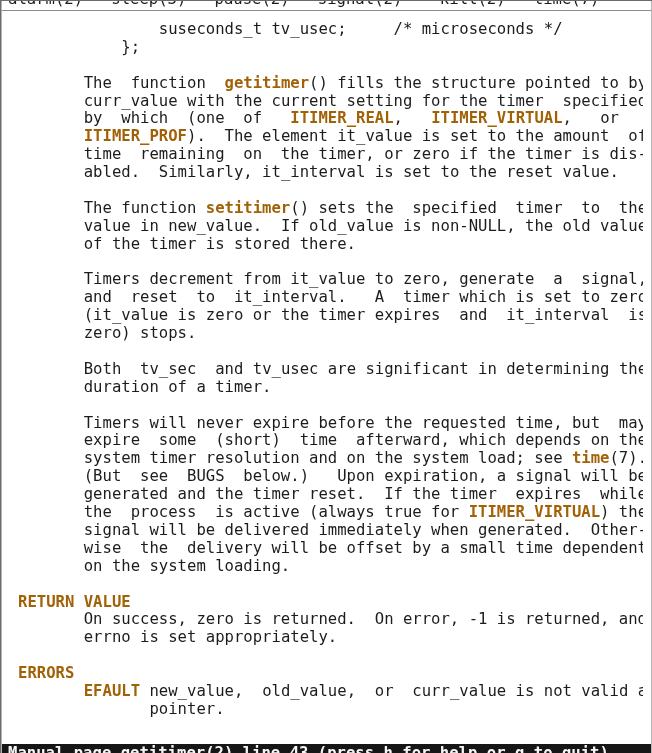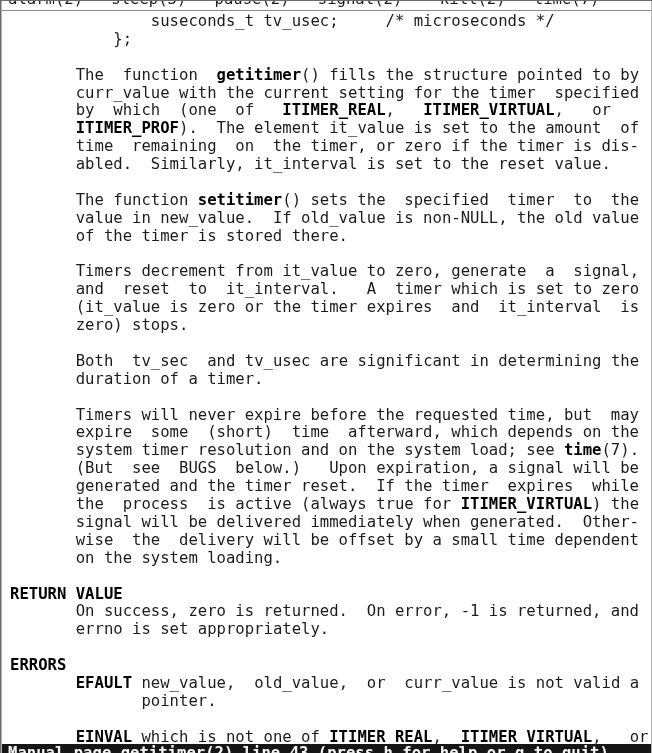--- a/index.html
+++ b/index.html
@@ -24,27 +24,27 @@
     height:10px;box-sizing:border-box;overflow:hidden;flex:0 0 auto;
     border-bottom:1px solid var(--rule,#8c8c8c);
     background:var(--bg,#fff);
   }
   #top-clip .clipped-text{
     display:block;margin-top:-11px;padding-left:6px;
     font-size:15.6px;line-height:18px;color:var(--text,#1c1c1c);
     white-space:pre;
   }
   #man-text{
-    flex:1 1 auto;overflow:hidden;margin:0;padding:1px 0 0 8px;
+    flex:1 1 auto;overflow:hidden;margin:8px;padding:1px 0 0 8px;
     font-size:15.6px;color:var(--text,#1c1c1c);
     background:var(--bg,#fff);
   }
   .line{height:17.9px;white-space:pre;}
   .line span{white-space:pre;}
-  .b{font-weight:bold;color:#000000;}
+  .b{font-weight:bold;color:#a16207;}
   .u{}
   #status-bar{
     flex:0 0 auto;height:9px;overflow:hidden;
     background:var(--status_bg,#161616);
   }
   #status-bar .status-text{
     display:block;line-height:18px;font-size:15.6px;font-weight:bold;
     color:var(--status_fg,#f5f5f5);padding-left:6px;white-space:pre;
   }
 </style>

